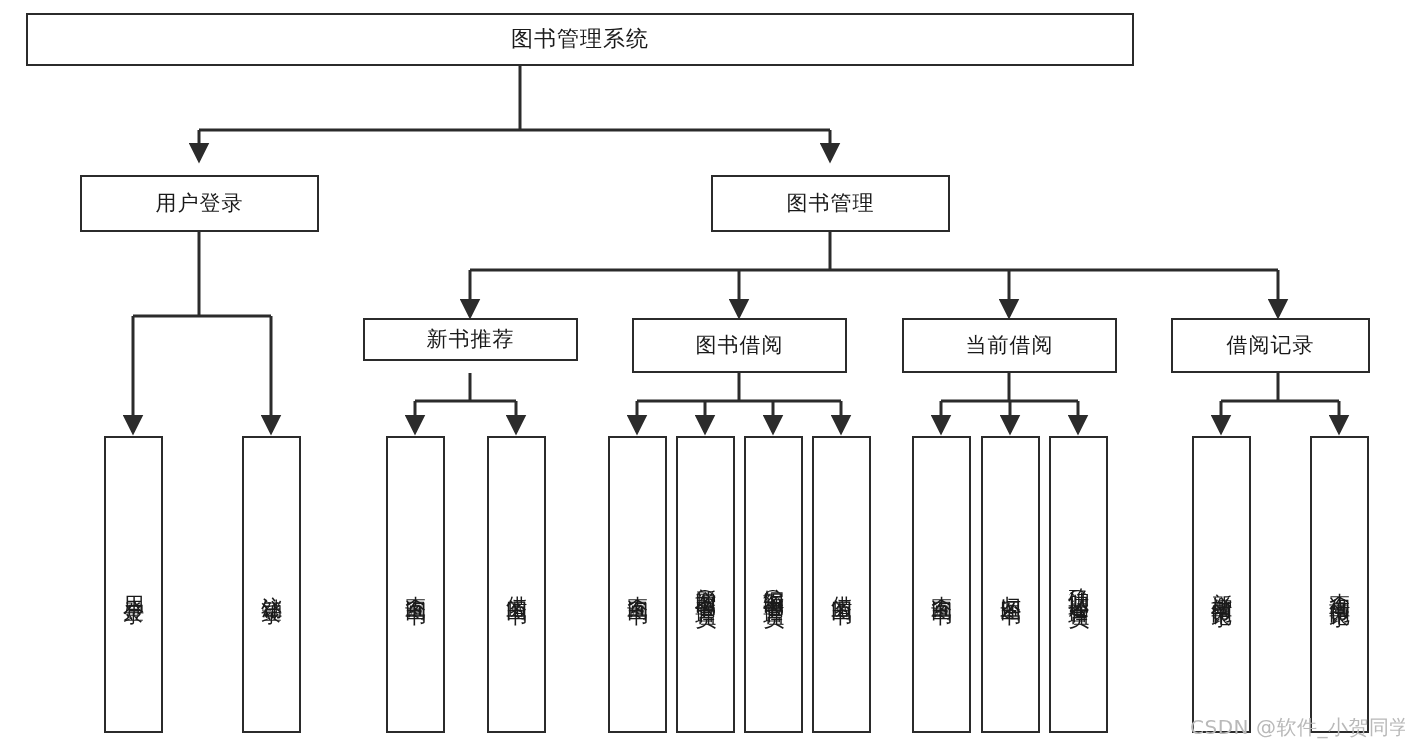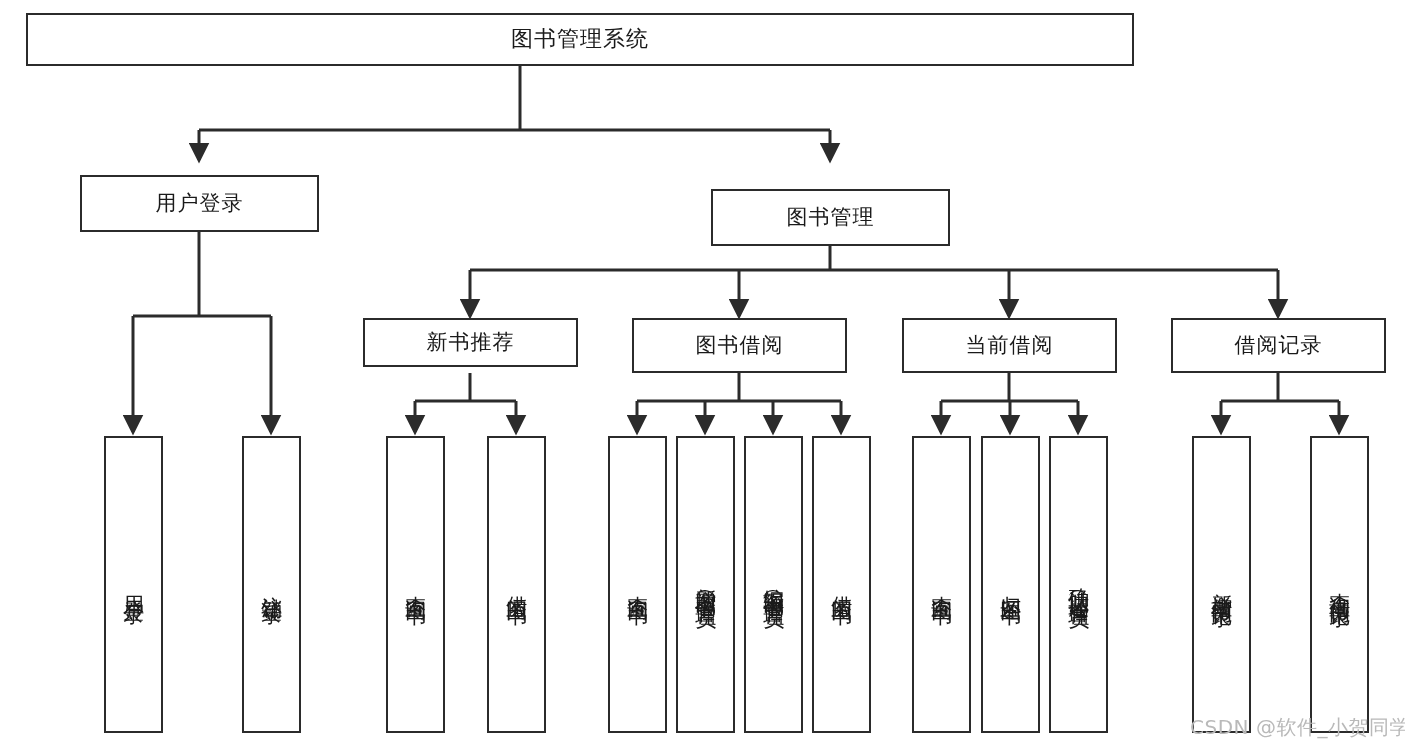--- a/index.html
+++ b/index.html
@@ -118,29 +118,29 @@
       <path d="M 1221 401 L 1339 401"></path>
       <path d="M 1221 401 L 1221 432" marker-end="url(#arrow)"></path>
       <path d="M 1339 401 L 1339 432" marker-end="url(#arrow)"></path>
     </g>
   </svg>
 
   <div class="node horiz root" style="left:26px; top:13px; width:1108px; height:53px;">图书管理系统</div>
 
   <div class="node horiz" style="left:80px; top:175px; width:239px; height:57px;">用户登录</div>
 
-  <div class="node horiz" style="left:711px; top:175px; width:239px; height:57px;margin-top:14px;">图书管理</div>
+  <div class="node horiz" style="left:711px; top:175px; width:239px; height:57px;">图书管理</div>
 
-  <div class="node horiz" style="left:363px; top:318px; width:215px; height:49px;">新书推荐</div>
+  <div class="node horiz" style="left:363px; top:318px; width:215px; height:43px;">新书推荐</div>
 
   <div class="node horiz" style="left:902px; top:318px; width:215px; height:55px;">当前借阅</div>
 
   <div class="node horiz" style="left:632px; top:318px; width:215px; height:55px;">图书借阅</div>
 
-  <div class="node horiz" style="left:1171px; top:318px; width:215px; height:55px;">借阅记录</div>
+  <div class="node horiz" style="left:1171px; top:318px; width:199px; height:55px;">借阅记录</div>
 
   <div class="node leaf" style="left:104px; top:436px; width:59px; height:297px;">
     <span class="vtext">用户登录</span>
   </div>
 
   <div class="node leaf" style="left:242px; top:436px; width:59px; height:297px;">
     <span class="vtext">注销登录</span>
   </div>
 
   <div class="node leaf" style="left:386px; top:436px; width:59px; height:297px;">

